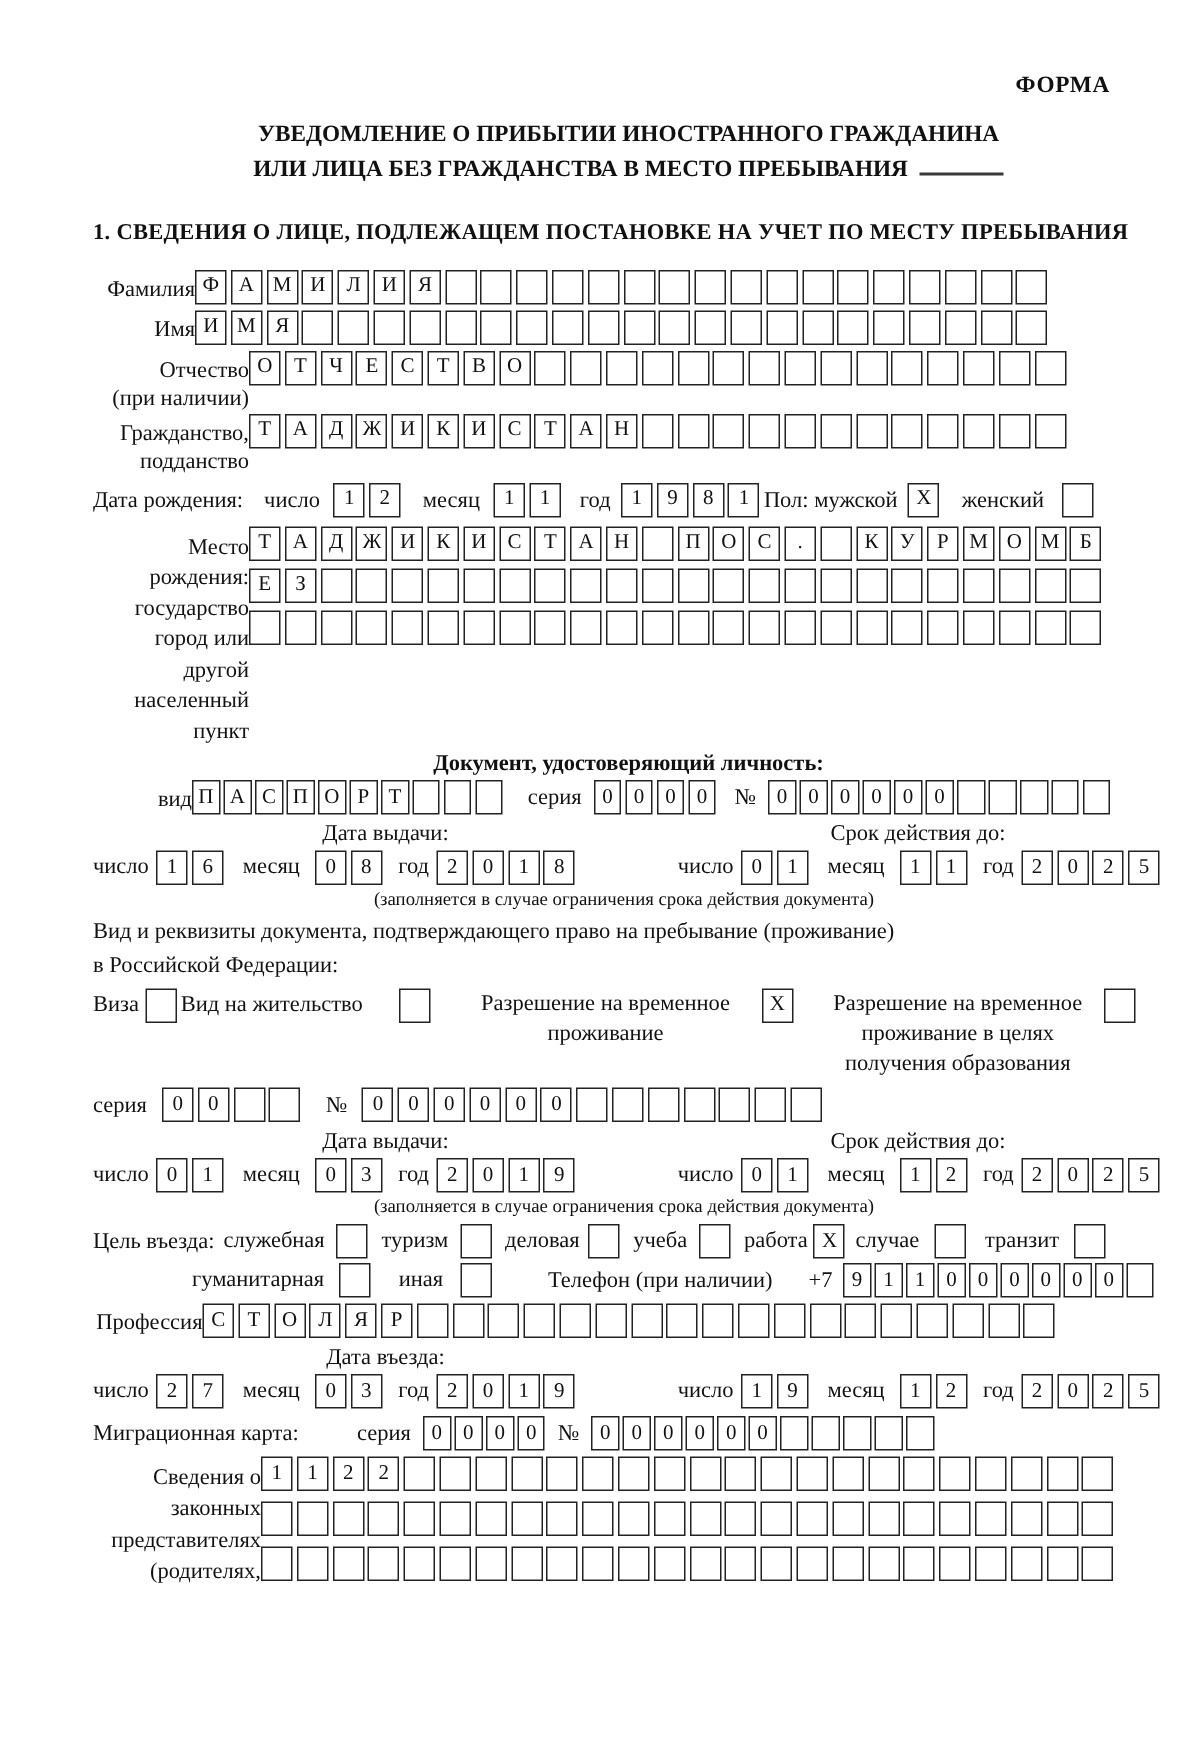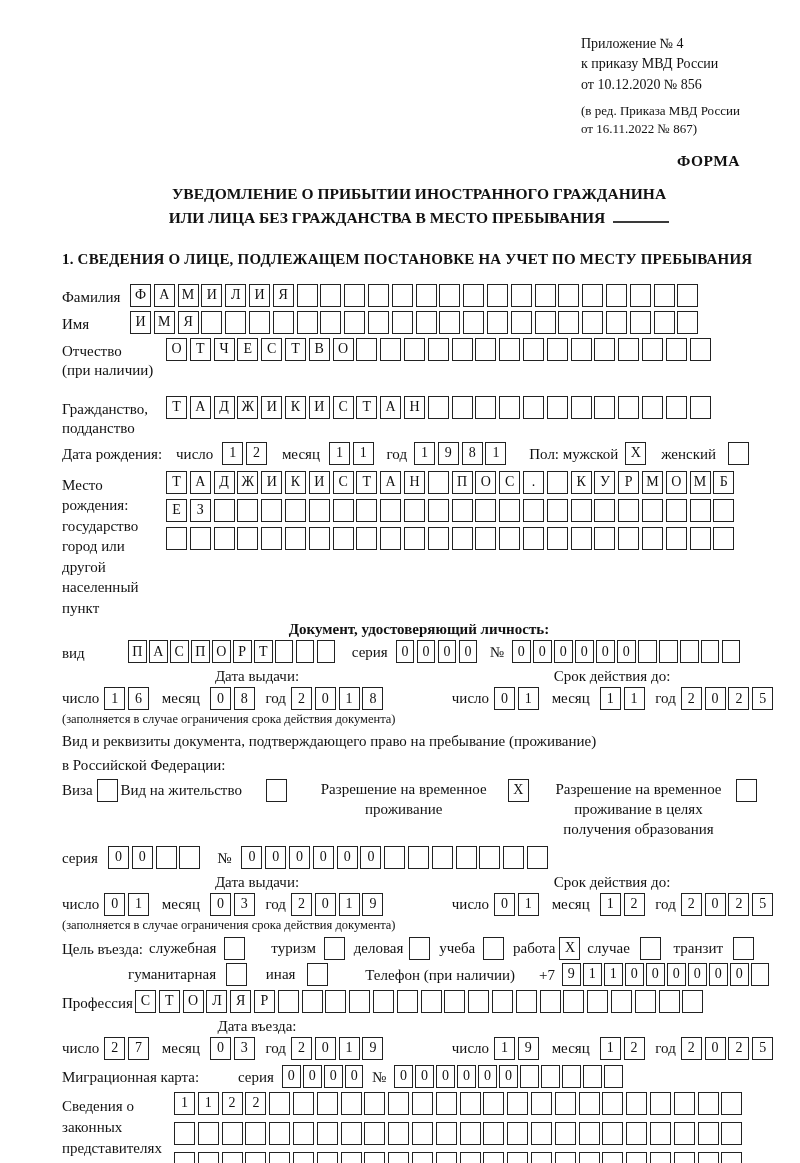--- a/index.html
+++ b/index.html
@@ -18,49 +18,40 @@
 
   .cell {
     display:inline-flex; flex:none; align-items:center; justify-content:center;
     width:19px; height:21px; border:1.7px solid #222; margin-right:2.8px;
     font-size:14px; line-height:1; background:#fff;
   }
   .cells { display:inline-flex; flex-wrap:nowrap; }
   .cells.sm .cell { width:16.6px; margin-right:2.4px; }
 
   .frow { display:flex; align-items:flex-start; margin-top:4px; }
-  .frow .flabel { flex:none; padding-top:4px; line-height:19px; }
+  .frow .flabel { flex:none; padding-top:4px; line-height:19px;text-align:right; }
   .tall { min-height:40px; }
   .dlbl { flex:none; padding-top:4px; }
 
   .dates-headings { display:flex; margin-top:5px; }
   .dates-headings .dh { text-align:center; font-size:15px; }
   .dates-line { display:flex; align-items:flex-start; margin-top:2px; }
   .dgroup { display:inline-flex; align-items:flex-start; }
   .dgroup .dlbl { padding-top:3px; }
-  .date-note { text-align:left; padding-right:6px; font-size:12.5px; margin-top:2px; }
+  .date-note { text-align:center; padding-right:6px; font-size:12.5px; margin-top:2px; }
 
   .pair { display:inline-flex; align-items:flex-start; }
   .pair .plbl { padding-top:3px; }
   .optlbl { text-align:center; line-height:1.35; }
 </style>
 </head>
 <body>
 
 <div class="page">
 
-  <div class="appendix">
-    <div>Приложение № 4</div>
-    <div>к приказу МВД России</div>
-    <div>от 10.12.2020 № 856</div>
-    <div class="amend">
-      <div>(в ред. Приказа МВД России</div>
-      <div>от 16.11.2022 № 867)</div>
-    </div>
-  </div>
 
   <div class="forma">ФОРМА</div>
 
   <div class="title">
     <div>УВЕДОМЛЕНИЕ О ПРИБЫТИИ ИНОСТРАННОГО ГРАЖДАНИНА</div>
     <div><span>ИЛИ ЛИЦА БЕЗ ГРАЖДАНСТВА В МЕСТО ПРЕБЫВАНИЯ</span><span class="blank-line"></span></div>
   </div>
 
   <div class="section-heading">1. СВЕДЕНИЯ О ЛИЦЕ, ПОДЛЕЖАЩЕМ ПОСТАНОВКЕ НА УЧЕТ ПО МЕСТУ ПРЕБЫВАНИЯ</div>
 
@@ -149,21 +140,21 @@
         <span class="cell"></span>
         <span class="cell"></span>
         <span class="cell"></span>
         <span class="cell"></span>
         <span class="cell"></span>
         <span class="cell"></span>
         <span class="cell"></span>
       </span>
   </div>
 
-  <div class="frow tall" style="margin-top:16px">
+  <div class="frow tall" style="margin-top:0">
     <span class="flabel" style="width:104px">
       <span>Гражданство,</span><br>
       <span>подданство</span>
     </span>
     <span class="cells">
         <span class="cell">Т</span>
         <span class="cell">А</span>
         <span class="cell">Д</span>
         <span class="cell">Ж</span>
         <span class="cell">И</span>
@@ -200,21 +191,21 @@
         <span class="cell">1</span>
         <span class="cell">1</span>
       </span>
     <span class="dlbl" style="margin:0 7px 0 10px">год</span>
     <span class="cells">
         <span class="cell">1</span>
         <span class="cell">9</span>
         <span class="cell">8</span>
         <span class="cell">1</span>
       </span>
-    <span class="dlbl" style="margin-left:20px"><span>Пол:</span> <span>мужской</span></span>
+    <span class="dlbl" style="margin-left:0"><span>Пол:</span> <span>мужской</span></span>
     <span class="cell" style="margin-left:7px">X</span>
     <span class="dlbl" style="margin-left:12px">женский</span>
     <span class="cell" style="margin-left:12px"></span>
   </div>
 
   <div class="frow" style="margin-top:6px">
     <span class="flabel" style="width:104px; line-height:20.5px">
       <span>Место рождения:</span><br>
       <span>государство</span><br>
       <span>город или другой</span><br>
@@ -482,21 +473,21 @@
     </span>
   </div>
   <div class="date-note">(заполняется в случае ограничения срока действия документа)</div>
 
   <div class="frow" style="margin-top:4px">
     <span class="dlbl">Цель въезда:</span>
     <span class="pair" style="margin-left:6px">
         <span class="plbl">служебная</span>
         <span class="cell" style="margin-left:8px"></span>
       </span>
-    <span class="pair" style="margin-left:23px">
+    <span class="pair" style="margin-left:6px">
         <span class="plbl">туризм</span>
         <span class="cell" style="margin-left:8px"></span>
       </span>
     <span class="pair" style="margin-left:6px">
         <span class="plbl">деловая</span>
         <span class="cell" style="margin-left:6px"></span>
       </span>
     <span class="pair" style="margin-left:6px">
         <span class="plbl">учеба</span>
         <span class="cell" style="margin-left:8px"></span>

